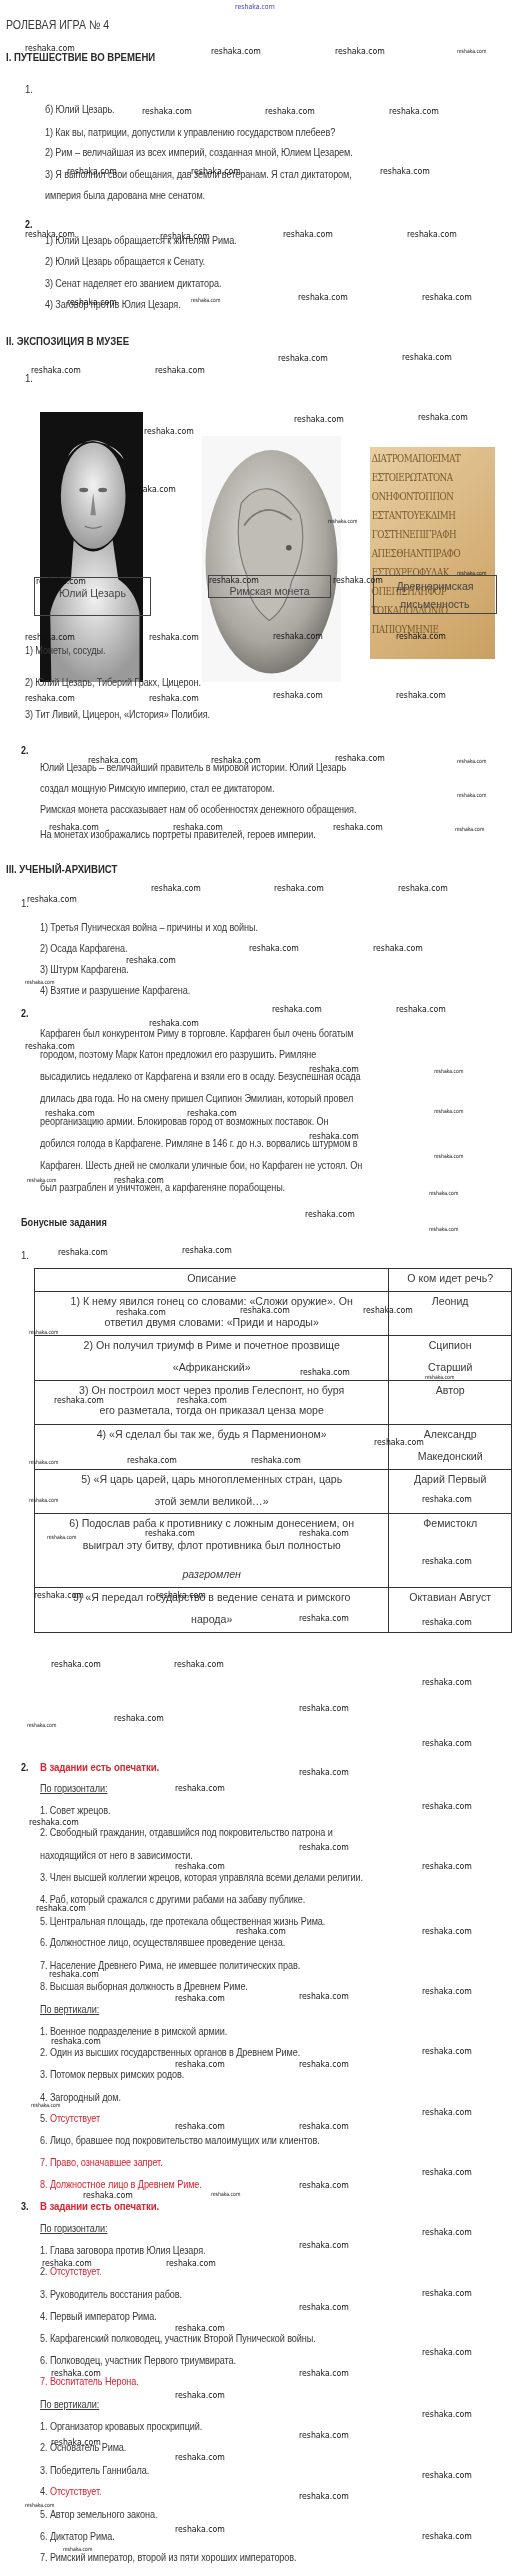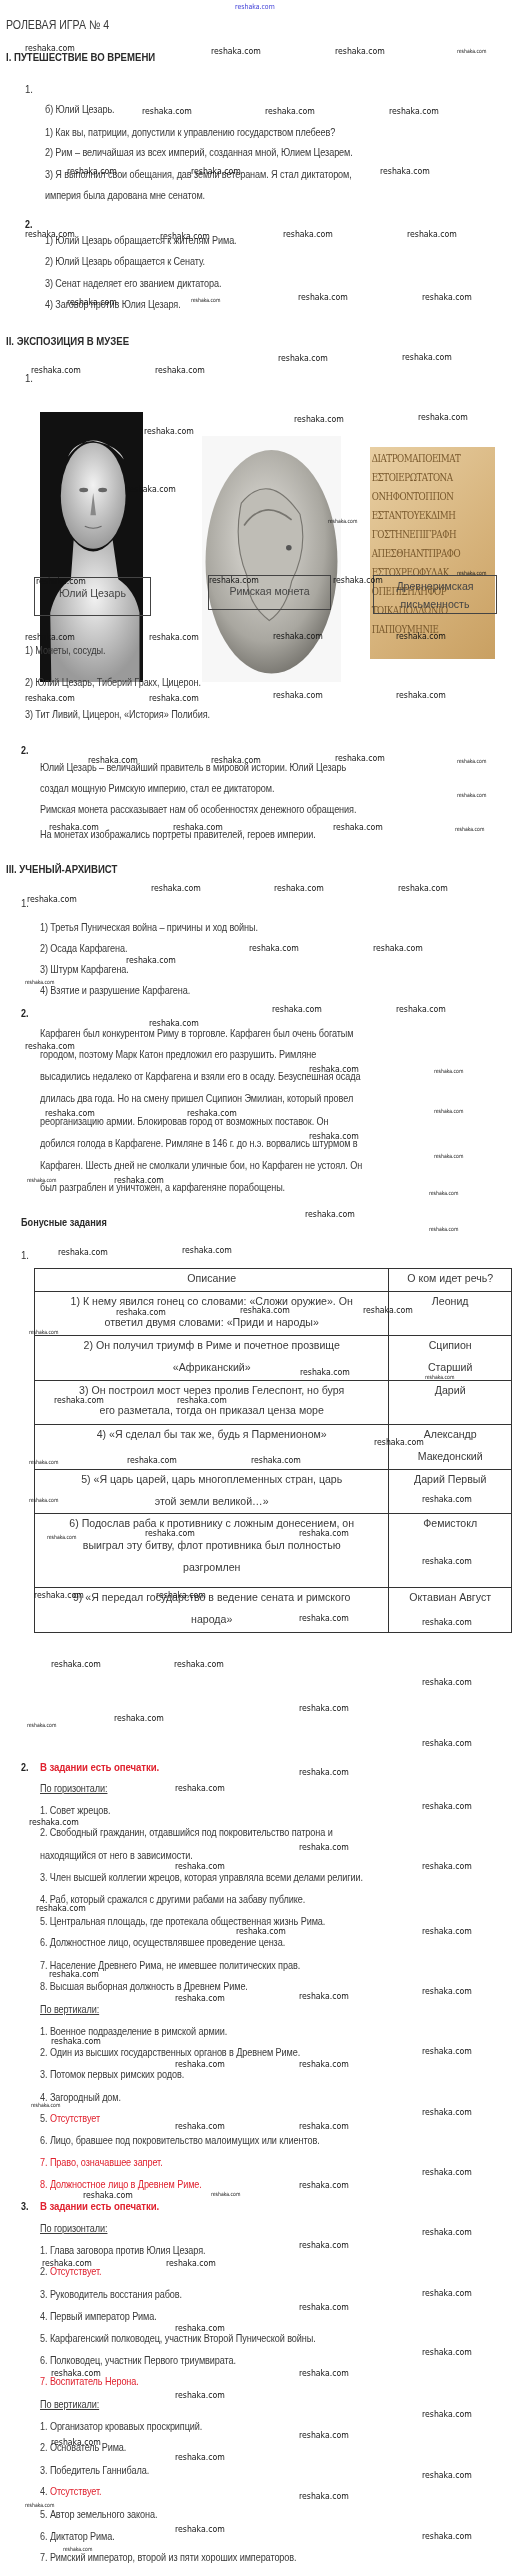--- a/index.html
+++ b/index.html
@@ -99,21 +99,21 @@
     <div>ΕΣΤΟΧΡΕΟΦΥΛΑΚ</div>
     <div>ΟΠΕΠΙΣΗΛΗΦΟΡ</div>
     <div>ΤΟΙΚΑΠΟΛΛΩΝΙΟ</div>
     <div>ΠΑΠΙΟΥΜΗΝΙΕ</div>
   </div>
 </div>
 
 <div class="caption-box" style="left:34px;top:577px;width:117px;height:39px;">
   <span>Юлий Цезарь</span>
 </div>
-<div class="caption-box" style="left:208px;top:575px;width:123px;height:35px;">
+<div class="caption-box" style="left:208px;top:575px;width:123px;height:23px;">
   <span>Римская монета</span>
 </div>
 <div class="caption-box" style="left:373px;top:575px;width:124px;height:39px;padding-top:1.1px;line-height:18px;">
   <div>Древнеримская</div>
   <div>письменность</div>
 </div>
 
 <div class="abs txt" style="left:25px;top:644px;">1) Монеты, сосуды.</div>
 <div class="abs txt" style="left:25px;top:676px;">2) Юлий Цезарь, Тиберий Гракх, Цицерон.</div>
 <div class="abs txt" style="left:25px;top:708px;">3) Тит Ливий, Цицерон, «История» Полибия.</div>
@@ -168,21 +168,21 @@
           <div>Сципион</div>
           <div style="margin-top:2.2px;">Старший</div>
         </td>
   </tr>
   <tr style="height:44px;">
     <td class="c1">
           <div>3) Он построил мост через пролив Гелеспонт, но буря</div>
           <div>его разметала, тогда он приказал ценза море</div>
         </td>
     <td class="c2">
-          <div>Дарий</div>
+          <div>Автор</div>
         </td>
   </tr>
   <tr style="height:45px;">
     <td class="c1">
           <div>4) «Я сделал бы так же, будь я Парменионом»</div>
         </td>
     <td class="c2">
           <div>Александр</div>
           <div style="margin-top:2.2px;">Македонский</div>
         </td>
@@ -193,21 +193,21 @@
           <div style="margin-top:2.2px;">этой земли великой…»</div>
         </td>
     <td class="c2">
           <div>Дарий Первый</div>
         </td>
   </tr>
   <tr style="height:74px;">
     <td class="c1">
           <div>6) Подослав раба к противнику с ложным донесением, он</div>
           <div style="margin-top:2.2px;">выиграл эту битву, флот противника был полностью</div>
-          <div style="margin-top:2px;">разгромлен</div>
+          <div style="margin-top:9px;font-style:italic;">разгромлен</div>
         </td>
     <td class="c2">
           <div>Фемистокл</div>
         </td>
   </tr>
   <tr style="height:45px;">
     <td class="c1">
           <div>9) «Я передал государство в ведение сената и римского</div>
           <div style="margin-top:2.2px;">народа»</div>
         </td>

